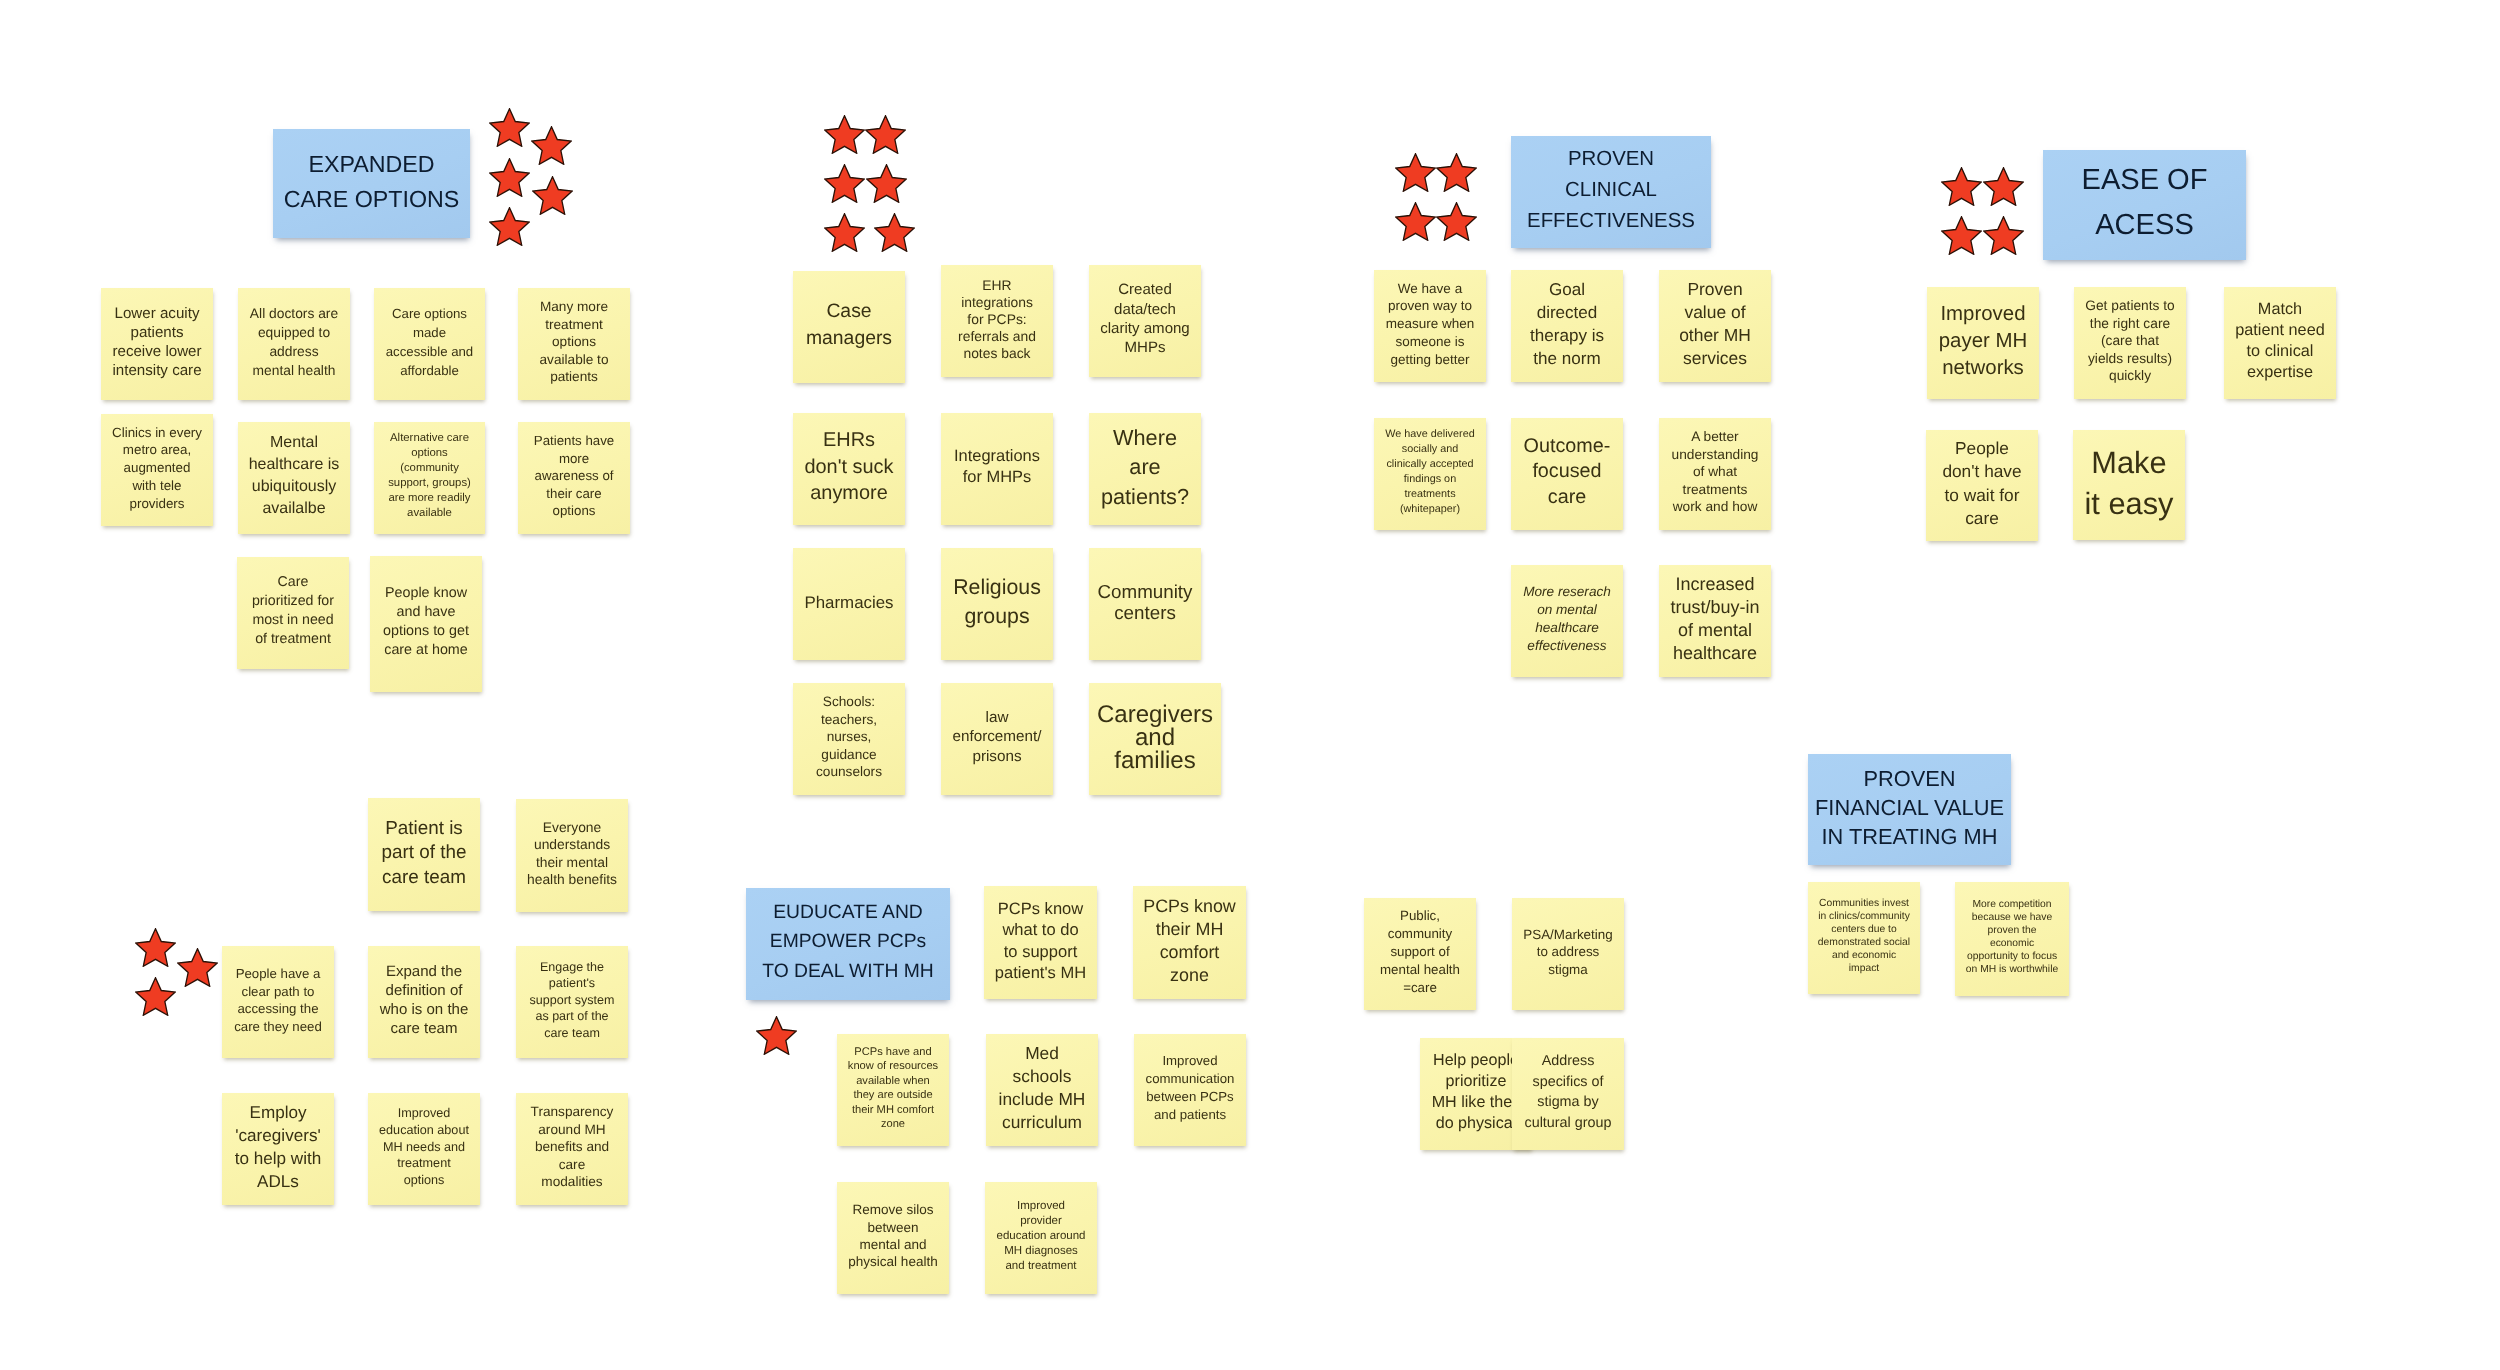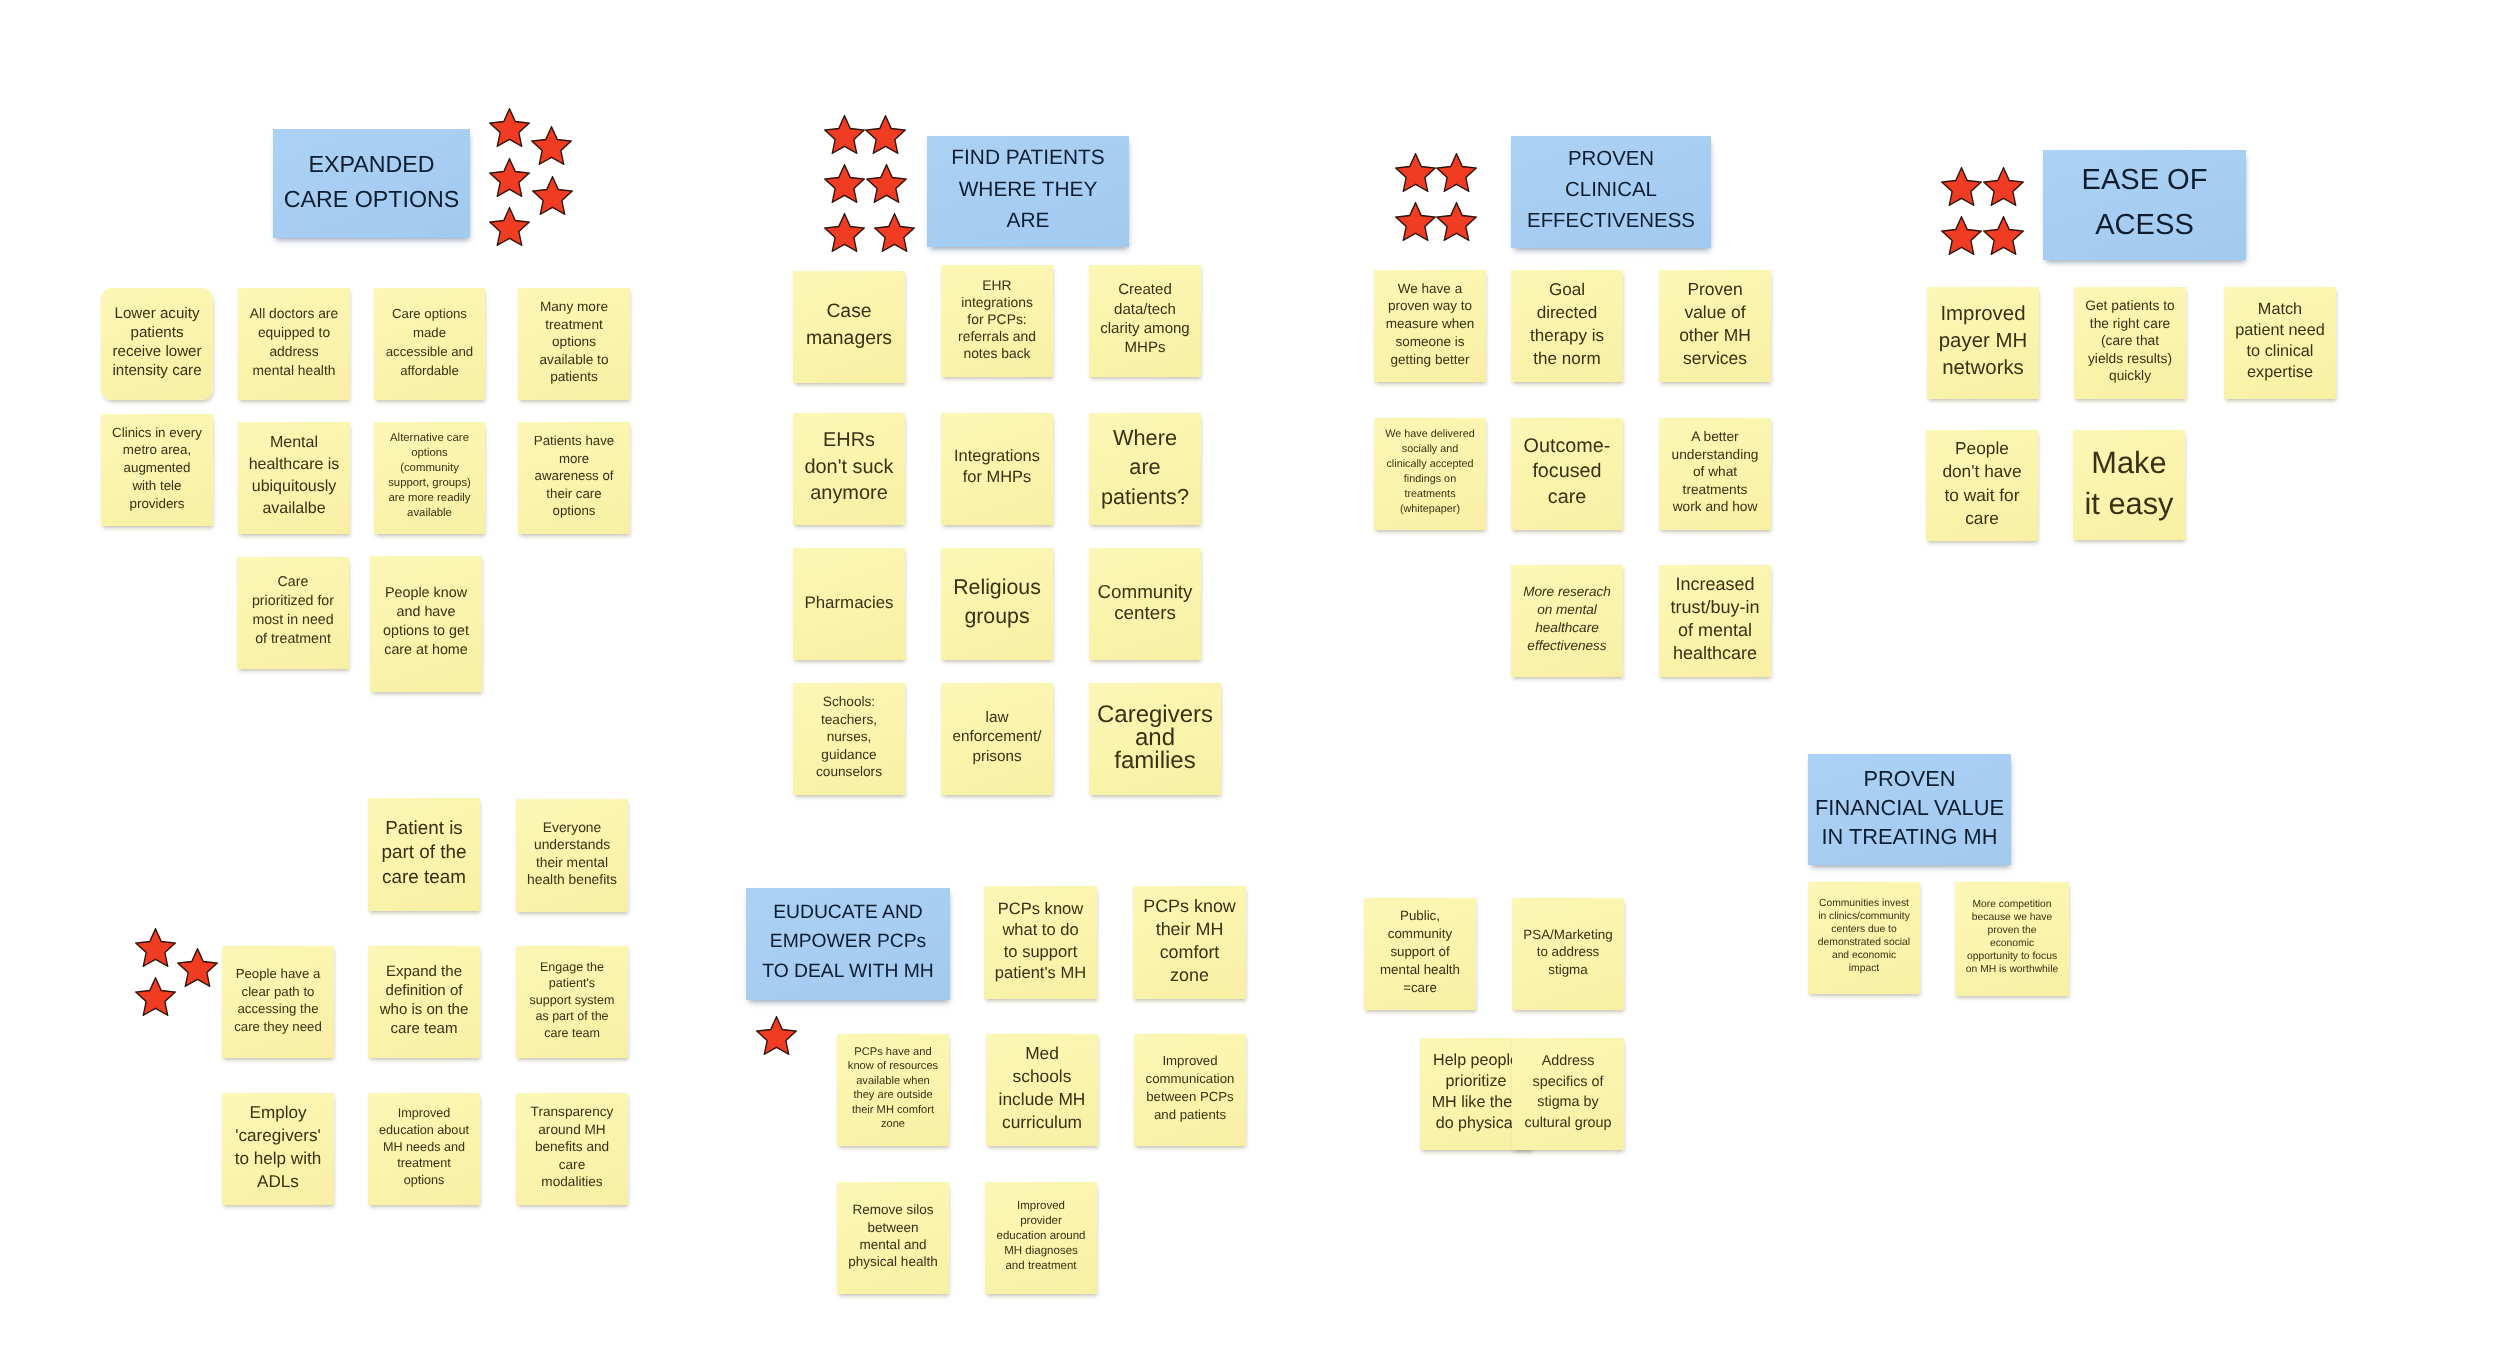--- a/index.html
+++ b/index.html
@@ -16,21 +16,21 @@
           box-shadow:1px 4px 6px -2px rgba(70,88,115,.55);}
   .note>span{display:block;width:100%;}
   .star{position:absolute;}
 </style>
 </head>
 <body>
 
 <div id="board">
 <div class="note b" style="left:273px;top:129px;width:197px;height:109px;font-size:23.25px;line-height:34.5px;"><span>EXPANDED
 CARE OPTIONS</span></div>
-<div class="note y" style="left:101px;top:288px;width:112px;height:112px;font-size:15.14px;line-height:19px;border-radius:11px;"><span>Lower acuity
+<div class="note y" style="left:101px;top:288px;width:112px;height:112px;font-size:15.14px;line-height:19px;"><span>Lower acuity
 patients
 receive lower
 intensity care</span></div>
 <div class="note y" style="left:238px;top:288px;width:112px;height:112px;font-size:13.82px;line-height:19px;"><span>All doctors are
 equipped to
 address
 mental health</span></div>
 <div class="note y" style="left:374px;top:288px;width:111px;height:112px;font-size:13.23px;line-height:19px;"><span>Care options
 made
 accessible and
@@ -61,23 +61,20 @@
 their care
 options</span></div>
 <div class="note y" style="left:237px;top:557px;width:112px;height:112px;font-size:14.19px;line-height:19px;"><span>Care
 prioritized for
 most in need
 of treatment</span></div>
 <div class="note y" style="left:370px;top:556px;width:112px;height:136px;font-size:14.32px;line-height:19px;"><span>People know
 and have
 options to get
 care at home</span></div>
-<div class="note b" style="left:927px;top:136px;width:202px;height:111px;font-size:20.86px;line-height:31.4px;"><span>FIND PATIENTS
-WHERE THEY
-ARE</span></div>
 <div class="note y" style="left:793px;top:271px;width:112px;height:112px;font-size:19.38px;line-height:26.7px;"><span>Case
 managers</span></div>
 <div class="note y" style="left:941px;top:265px;width:112px;height:112px;font-size:13.89px;line-height:17px;"><span>EHR
 integrations
 for PCPs:
 referrals and
 notes back</span></div>
 <div class="note y" style="left:1089px;top:265px;width:112px;height:112px;font-size:15.05px;line-height:19.4px;"><span>Created
 data/tech
 clarity among

